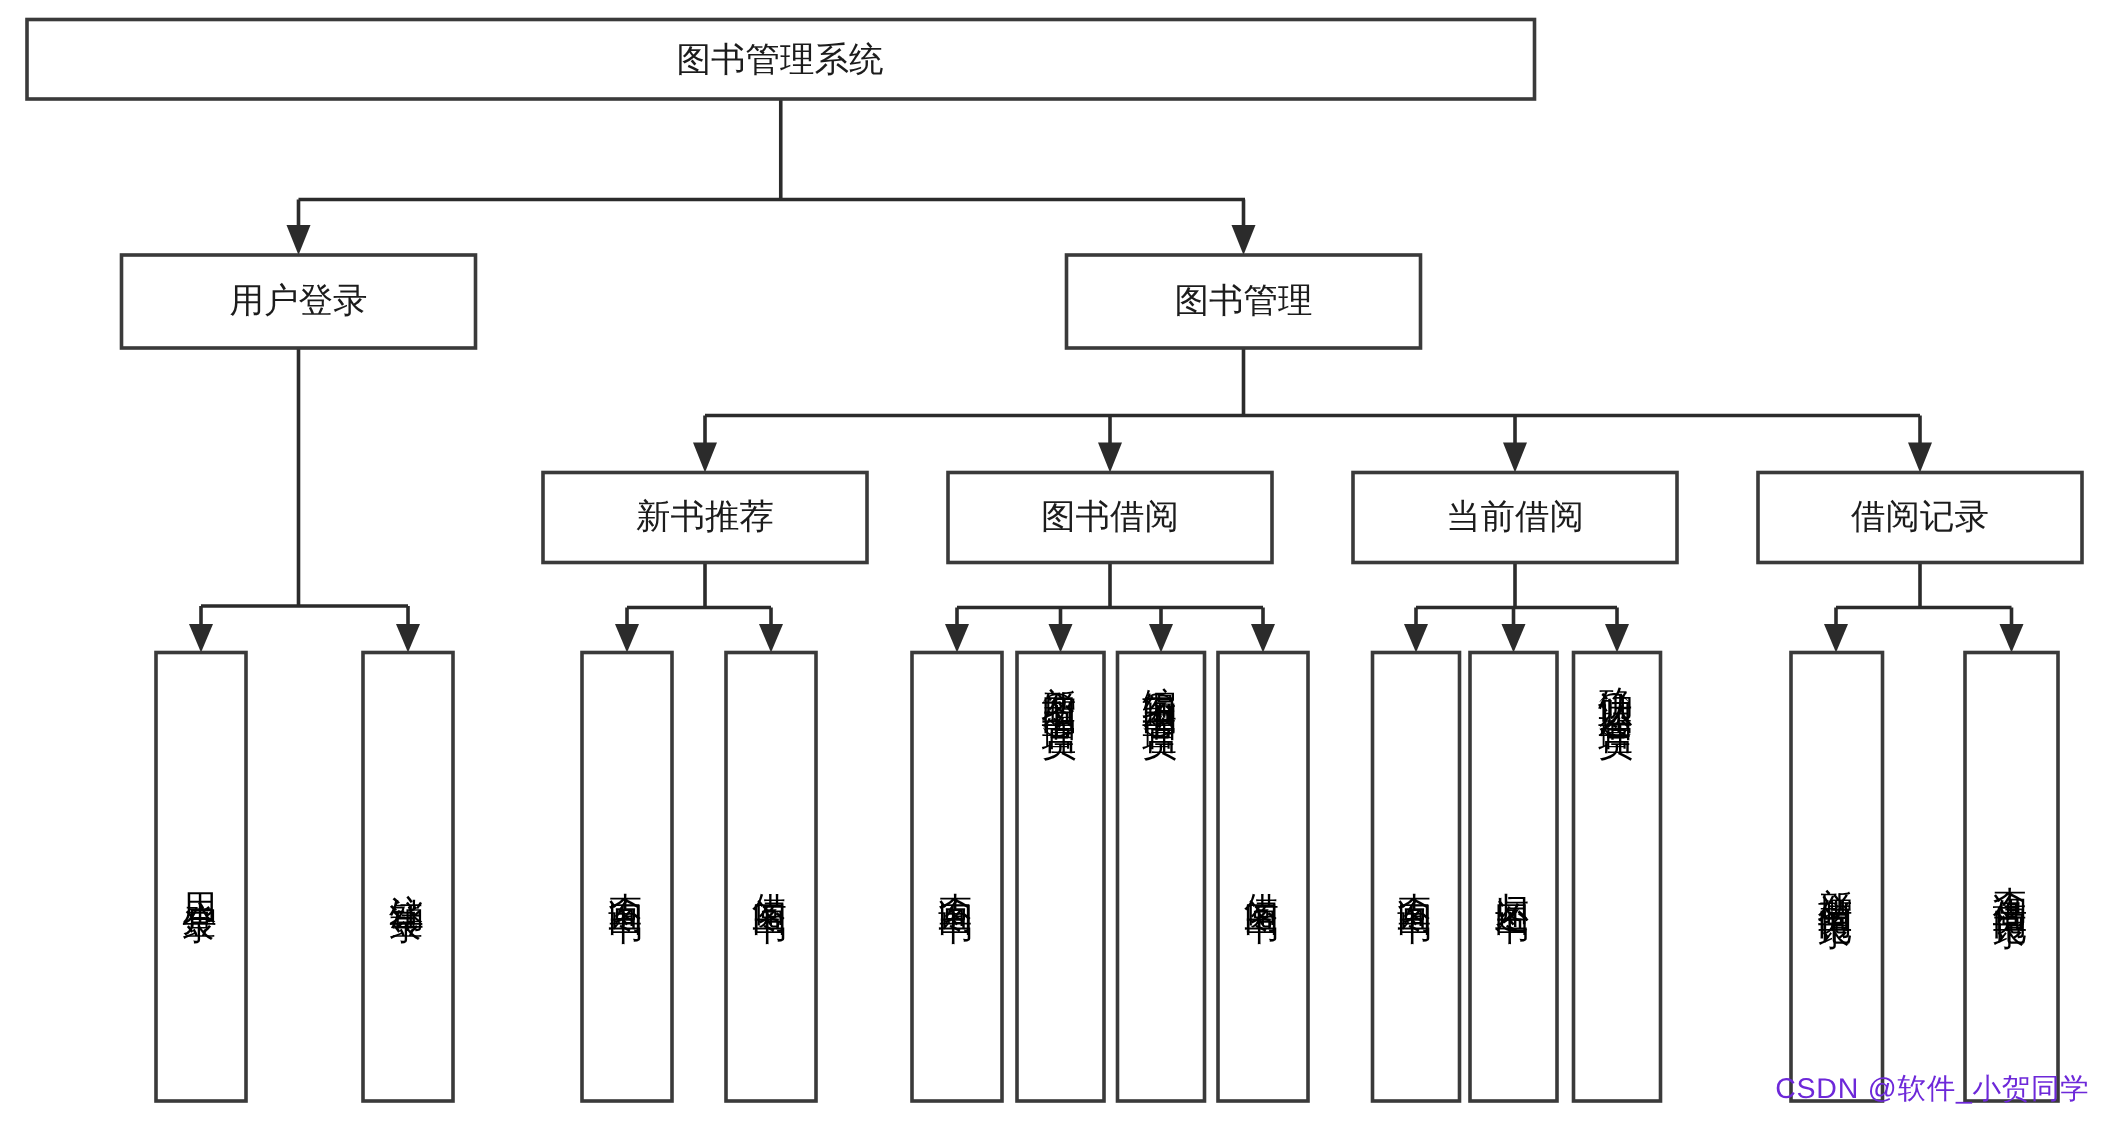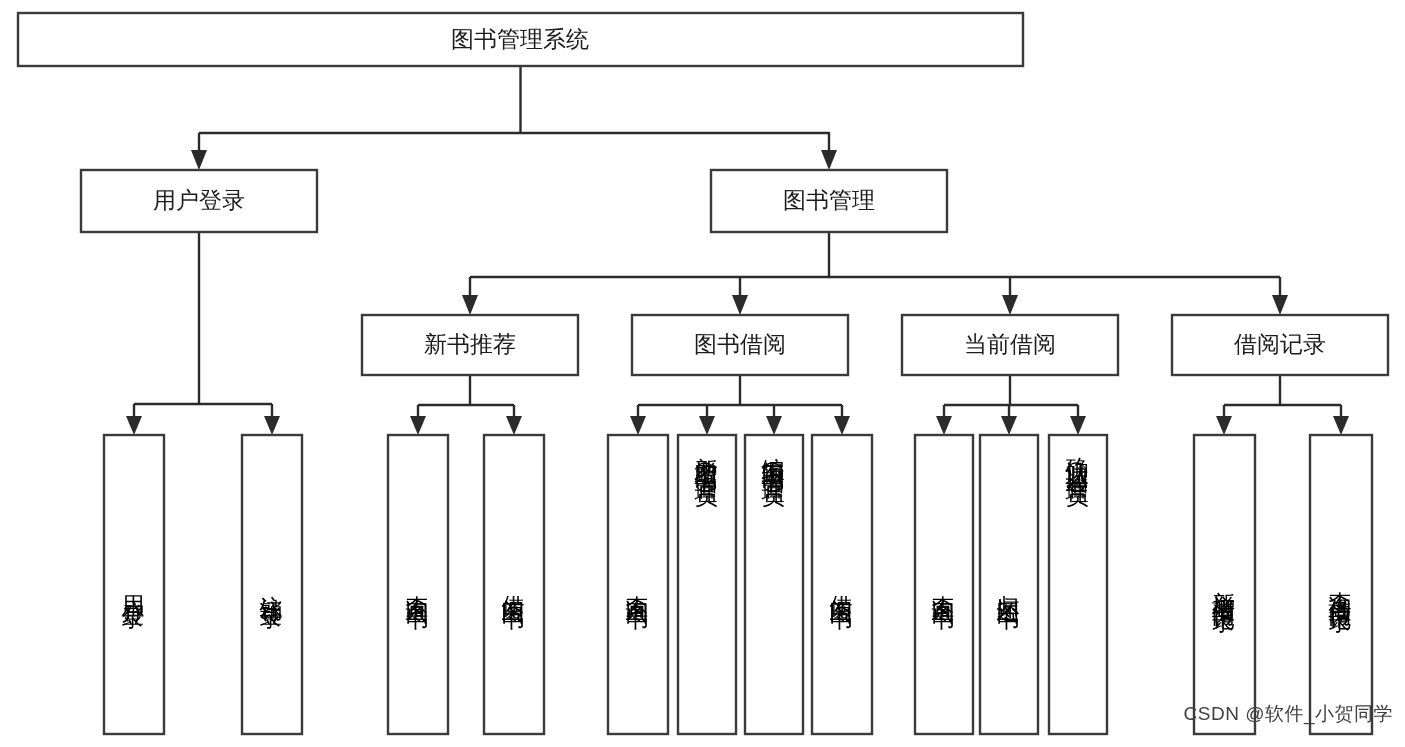--- a/index.html
+++ b/index.html
@@ -44,24 +44,24 @@
     stroke-width: 2.4;
     fill: none;
   }
   .arrow-head {
     fill: #2b2b2b;
     stroke: none;
   }
   .watermark {
     position: absolute;
     right: 12px;
-    bottom: 20px;
+    bottom: 8px;
     font-family: "Liberation Sans", "DejaVu Sans", sans-serif;
     font-size: 19px;
-    color: #404040;
+    color: #6d28d9;
     white-space: nowrap;
     letter-spacing: 0.5px;
     pointer-events: none;
   }
 </style>
 </head>
 <body>
 
 <svg id="diagram" viewBox="0 0 1405 747">
   <defs>

